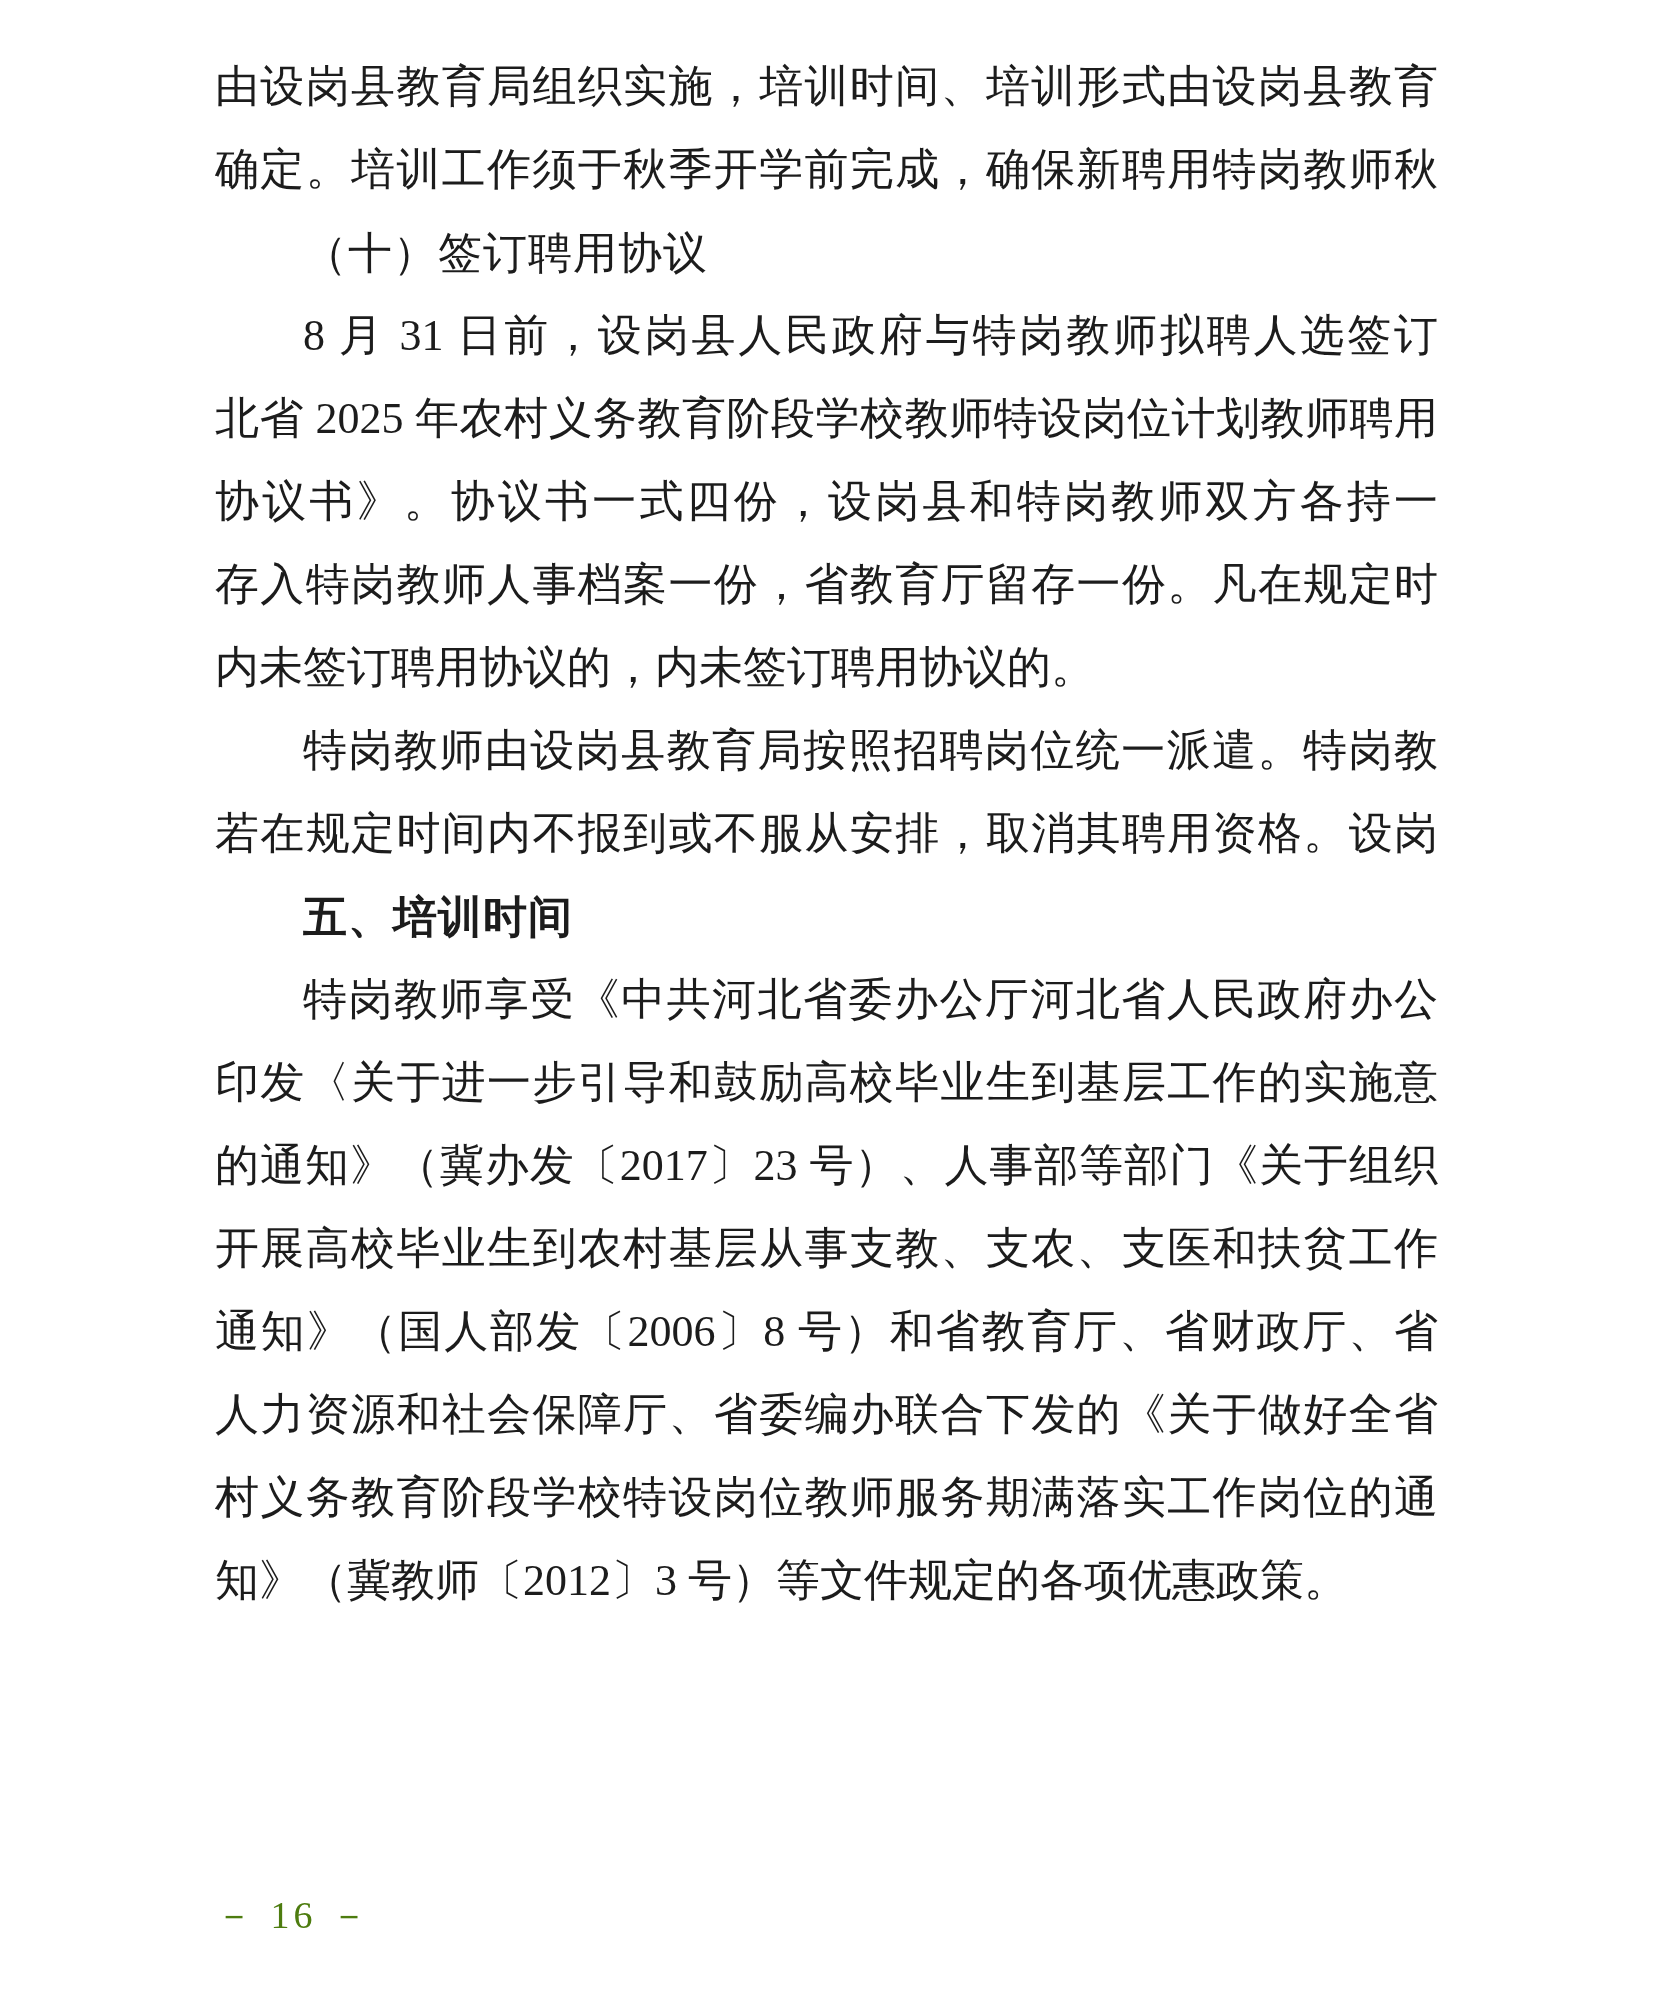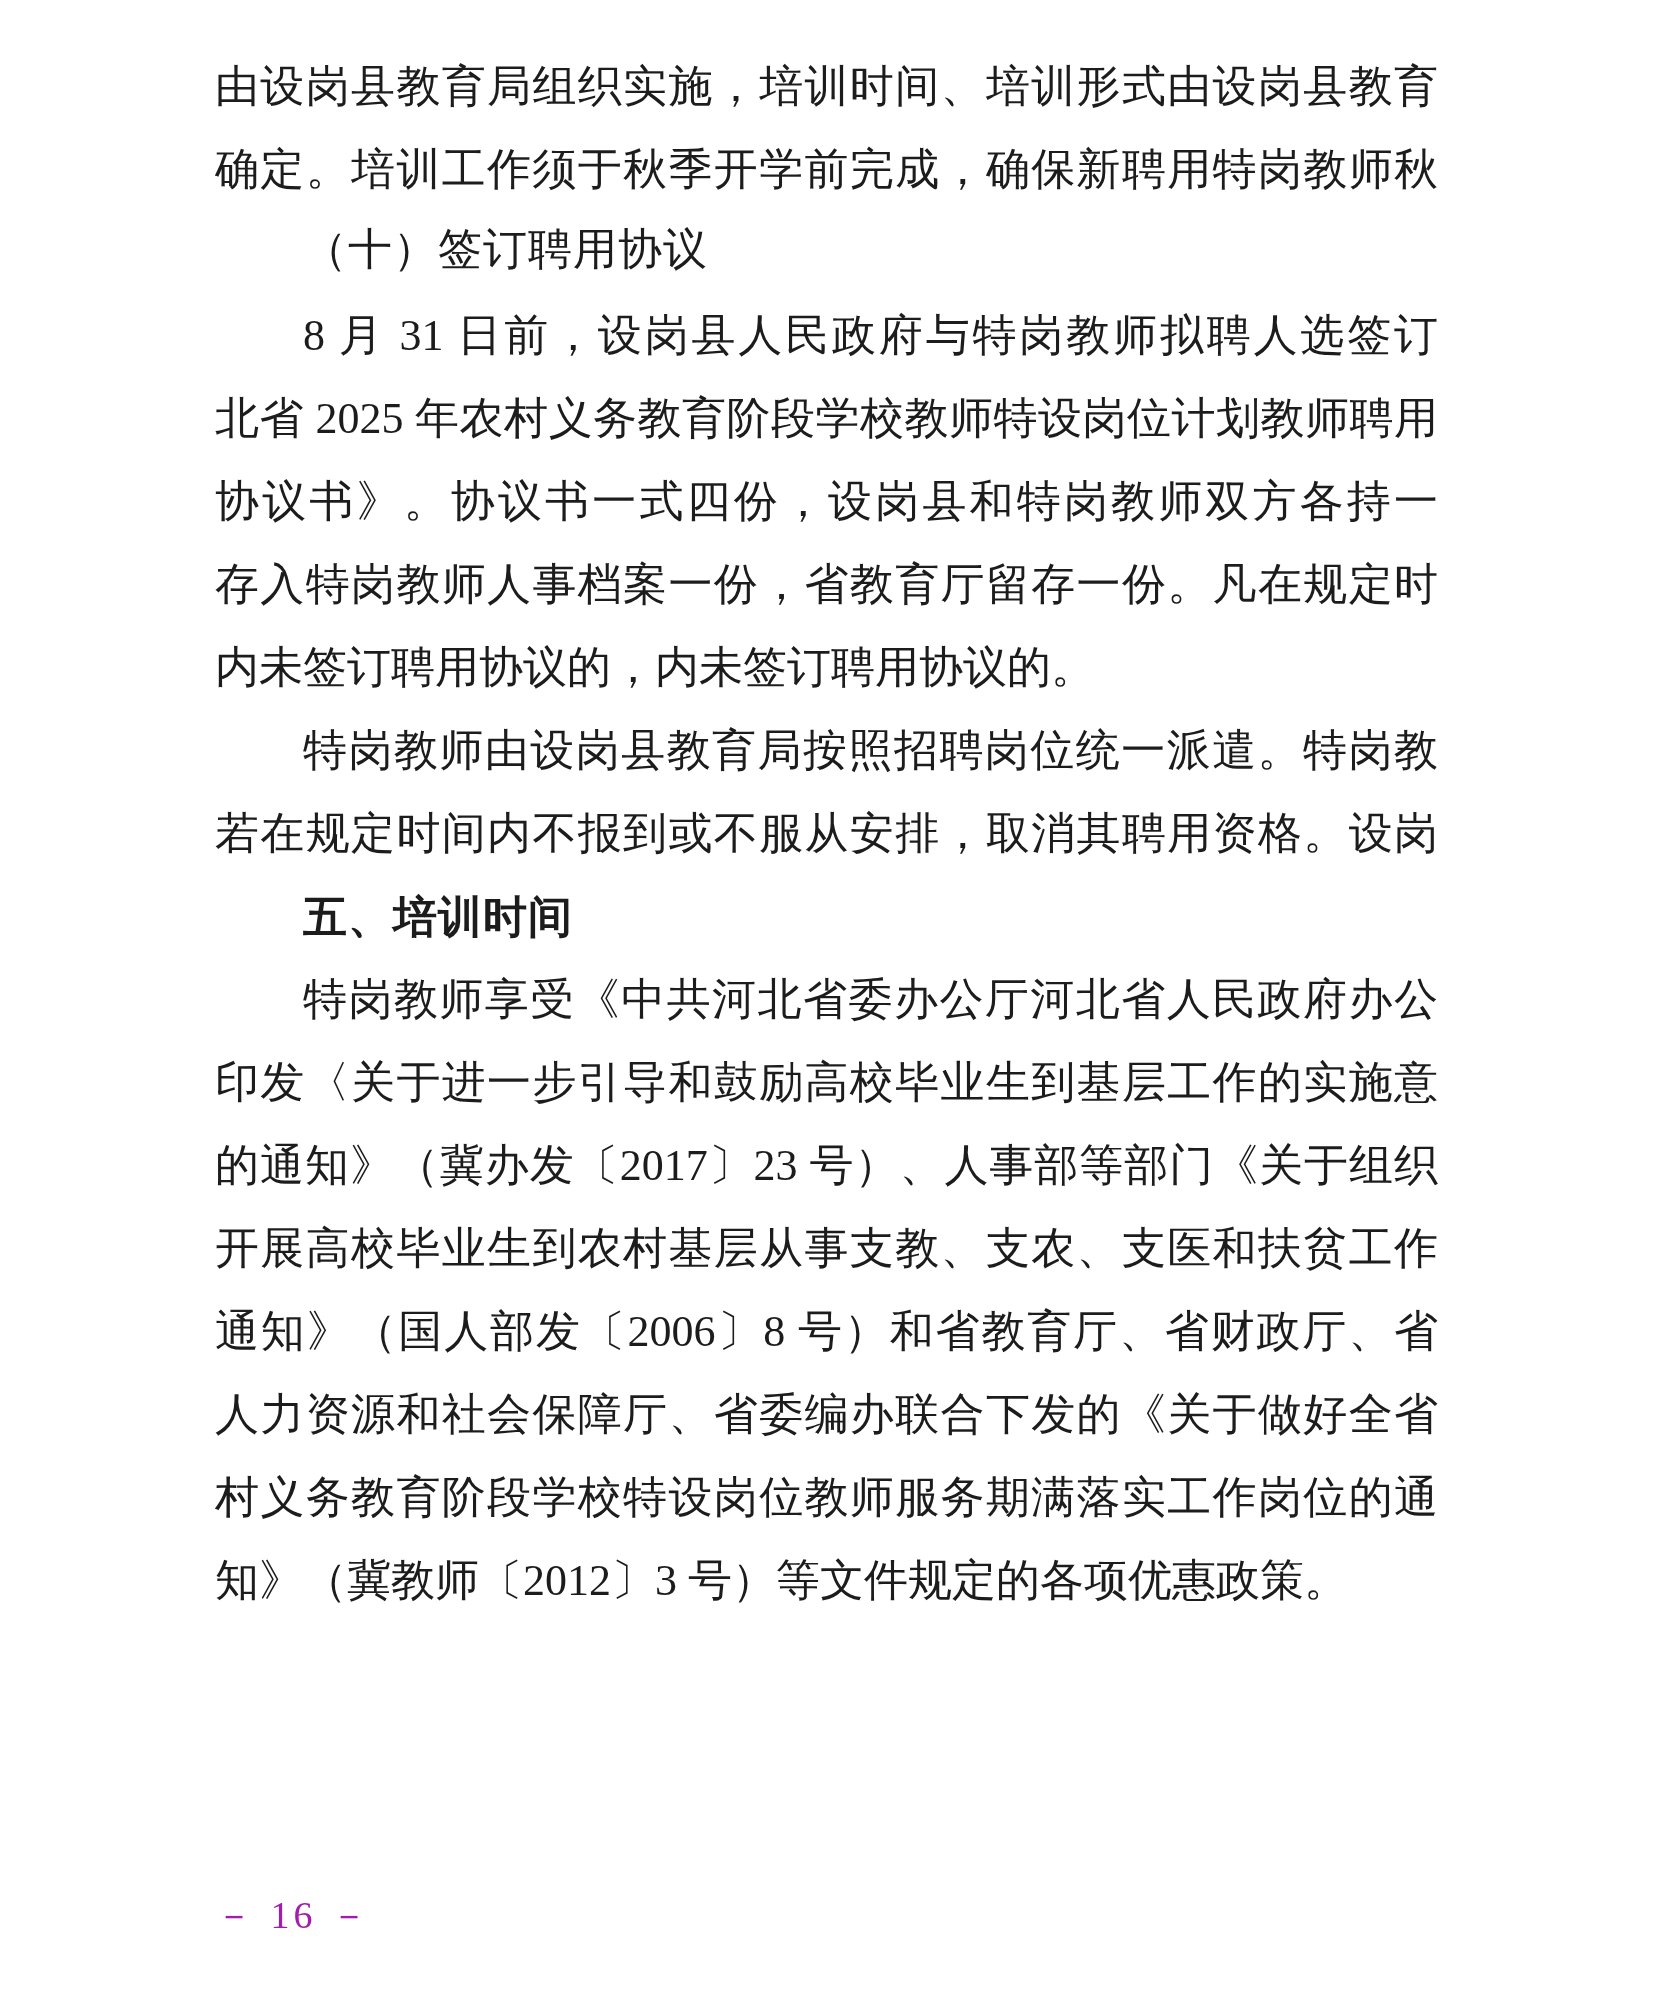--- a/index.html
+++ b/index.html
@@ -32,37 +32,37 @@
   .fill {
     white-space: normal;
     text-align: justify;
     text-align-last: justify;
     text-justify: inter-character;
   }
   
   .indent { text-indent: 88px; }
   
   .kai {
-    font-family: Liberation Mono, monospace;
+    font-family: Liberation Sans, sans-serif;
     letter-spacing: 1px;
   }
   
   .hei {
     font-family: "Liberation Sans", "DejaVu Sans", sans-serif;
     font-weight: 700;
     letter-spacing: 1px;
   }
   .page-num {
     position: absolute;
     left: 215px;
     top: 1893px;
     font-size: 38px;
     line-height: 44px;
     letter-spacing: 4px;
-    color: #a21caf;
+    color: #4d7c0f;
   }
 </style>
 </head>
 <body>
 
 <div class="page">
   <main class="content">
 
     <section class="para">
       <span class="ln fill">由设岗县教育局组织实施，培训时间、培训形式由设岗县教育局</span>

